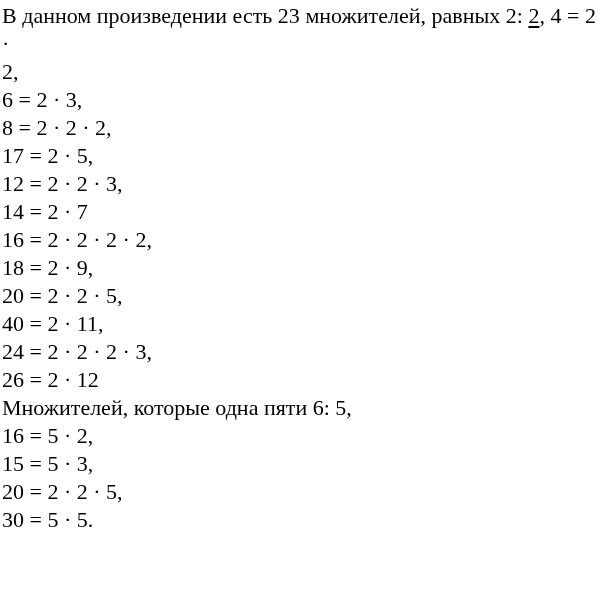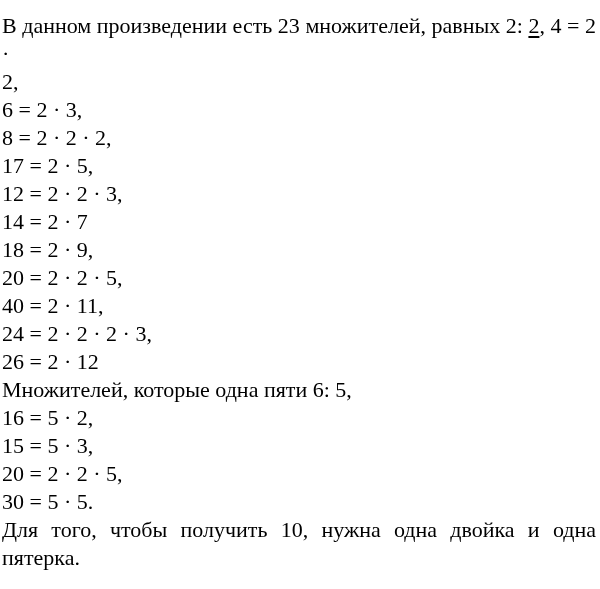--- a/index.html
+++ b/index.html
@@ -4,21 +4,21 @@
 <style>
   * { margin: 0; padding: 0; box-sizing: border-box; }
   html, body { width: 600px; height: 589px; }
   body {
     background: #ffffff;
     color: #000000;
     font-family: "Liberation Serif", "DejaVu Serif", serif;
     font-size: 22px;
     overflow: hidden;
   }
-  .doc { padding: 12px 4px 0 2px; width: 600px; }
+  .doc { padding: 2px 4px 0 2px; width: 600px; }
   .line {
     line-height: 28px;
     text-align: left;
     white-space: normal;
   }
   
   .jf {
     text-align: justify;
     text-align-last: justify;
   }
@@ -35,28 +35,28 @@
 
   <p class="line jf"><span>В данном произведении есть 23 множителей, равных 2:</span> <span class="ul">2</span><span>, 4 = 2 ·</span></p>
 
   <p class="line">2,</p>
 
   <p class="line">6 = 2 · 3,</p>
   <p class="line">8 = 2 · 2 · 2,</p>
   <p class="line">17 = 2 · 5,</p>
   <p class="line">12 = 2 · 2 · 3,</p>
   <p class="line">14 = 2 · 7</p>
+  <p class="line">16 = 2 · 2 · 2 · 2,</p>
   <p class="line">18 = 2 · 9,</p>
   <p class="line">20 = 2 · 2 · 5,</p>
   <p class="line">40 = 2 · 11,</p>
   <p class="line">24 = 2 · 2 · 2 · 3,</p>
   <p class="line">26 = 2 · 12</p>
 
   <p class="line">Множителей, которые одна пяти 6: 5,</p>
 
   <p class="line">16 = 5 · 2,</p>
   <p class="line">15 = 5 · 3,</p>
   <p class="line">20 = 2 · 2 · 5,</p>
   <p class="line">30 = 5 · 5.</p>
 
-  <p class="line jf">Для того, чтобы получить 10, нужна одна двойка и одна пятерка.</p>
 
 </main>
 
 </body></html>

